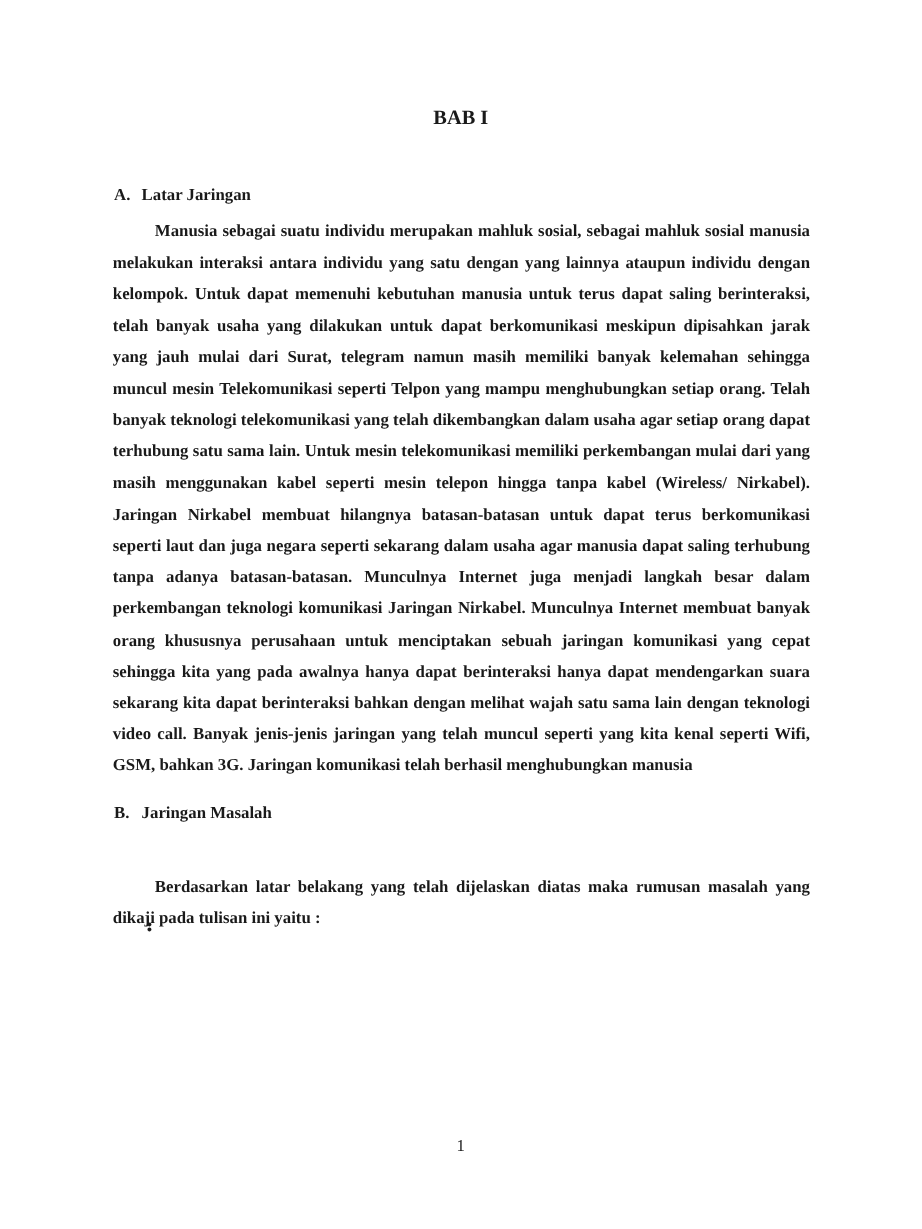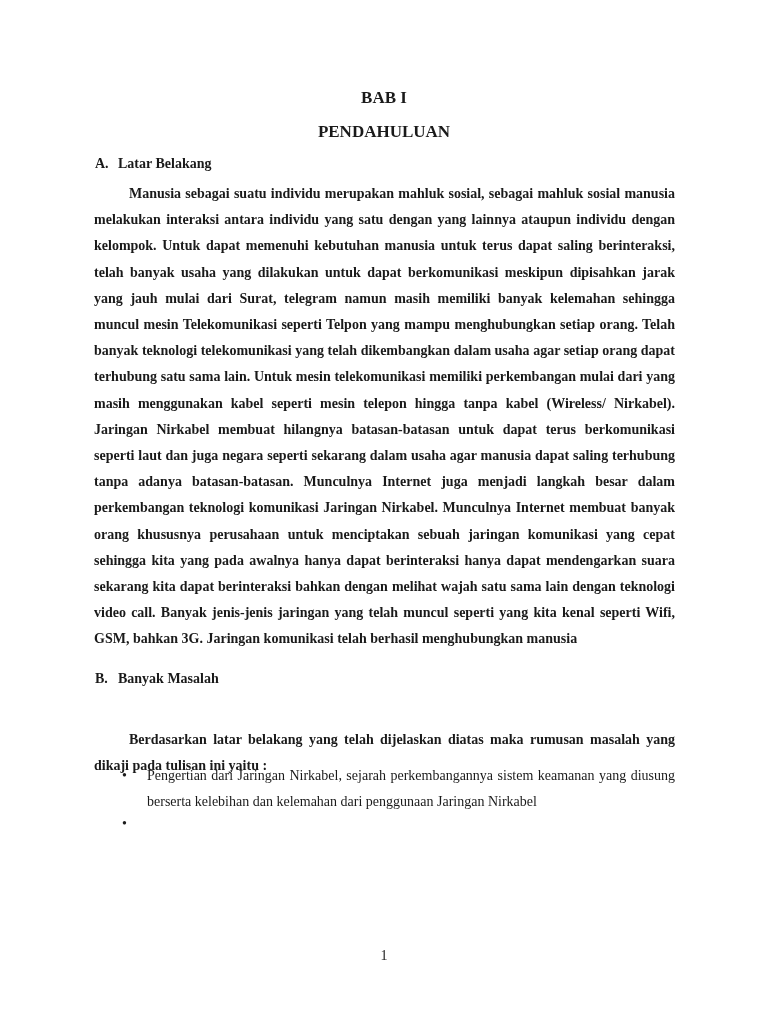--- a/index.html
+++ b/index.html
@@ -14,38 +14,36 @@
   .bullets { position: absolute; left: 94px; width: 581px; margin: 0; padding: 0; list-style: none; font-size: 14px; }
   .bullets li { position: relative; padding-left: 53px; line-height: 26.2px; text-align: justify; margin-bottom: 0; }
   .bullets li .dot { position: absolute; left: 28px; top: 0; }
   .pagenum { position: absolute; left: 0; width: 768px; top: 948px; text-align: center; font-size: 14px; }
 </style>
 </head>
 <body>
 
 <div class="page">
   <div class="bab">BAB I</div>
-  <div class="title">PENDAHULUAN</div>
 
   <div class="heading" style="top:156px;">
-    <span class="lbl">A.</span><span>Latar Belakang</span>
+    <span class="lbl">A.</span><span>Latar Jaringan</span>
   </div>
 
   <div class="para" style="top:181px;"><span class="indent"></span><span>Manusia sebagai suatu individu merupakan mahluk sosial, sebagai mahluk sosial manusia melakukan interaksi antara individu yang satu dengan yang lainnya ataupun individu dengan kelompok. Untuk dapat memenuhi kebutuhan manusia untuk terus dapat saling berinteraksi, telah banyak usaha yang dilakukan untuk dapat berkomunikasi meskipun dipisahkan jarak yang jauh mulai dari Surat, telegram namun masih memiliki banyak kelemahan sehingga muncul mesin Telekomunikasi seperti Telpon yang mampu menghubungkan setiap orang. Telah banyak teknologi telekomunikasi yang telah dikembangkan dalam usaha agar setiap orang dapat terhubung satu sama lain. Untuk mesin telekomunikasi memiliki perkembangan mulai dari yang masih menggunakan kabel seperti mesin telepon hingga tanpa kabel (Wireless/ Nirkabel). Jaringan Nirkabel membuat hilangnya batasan-batasan untuk dapat terus berkomunikasi seperti laut dan juga negara seperti sekarang dalam usaha agar manusia dapat saling terhubung tanpa adanya batasan-batasan. Munculnya Internet juga menjadi langkah besar dalam perkembangan teknologi komunikasi Jaringan Nirkabel. Munculnya Internet membuat banyak orang khususnya perusahaan untuk menciptakan sebuah jaringan komunikasi yang cepat sehingga kita yang pada awalnya hanya dapat berinteraksi hanya dapat mendengarkan suara sekarang kita dapat berinteraksi bahkan dengan melihat wajah satu sama lain dengan teknologi video call. Banyak jenis-jenis jaringan yang telah muncul seperti yang kita kenal seperti Wifi, GSM, bahkan 3G. Jaringan komunikasi telah berhasil menghubungkan manusia</span></div>
 
   <div class="heading" style="top:671px;">
-    <span class="lbl">B.</span><span>Banyak Masalah</span>
+    <span class="lbl">B.</span><span>Jaringan Masalah</span>
   </div>
 
   <div class="para" style="top:703px;margin-top:24px;"><span class="indent"></span><span>Berdasarkan latar belakang yang telah dijelaskan diatas maka rumusan masalah yang dikaji pada tulisan ini yaitu :</span></div>
 
   <ul class="bullets" style="top:763px;">
     <li style="margin-bottom:-4px;">
       <span class="dot">•</span>
-      <span>Pengertian dari Jaringan Nirkabel, sejarah perkembangannya sistem keamanan yang diusung berserta kelebihan dan kelemahan dari penggunaan Jaringan Nirkabel</span>
     </li>
     <li>
       <span class="dot">•</span>
     </li>
   </ul>
 
   <div class="pagenum">1</div>
 </div>
 
 </body></html>

